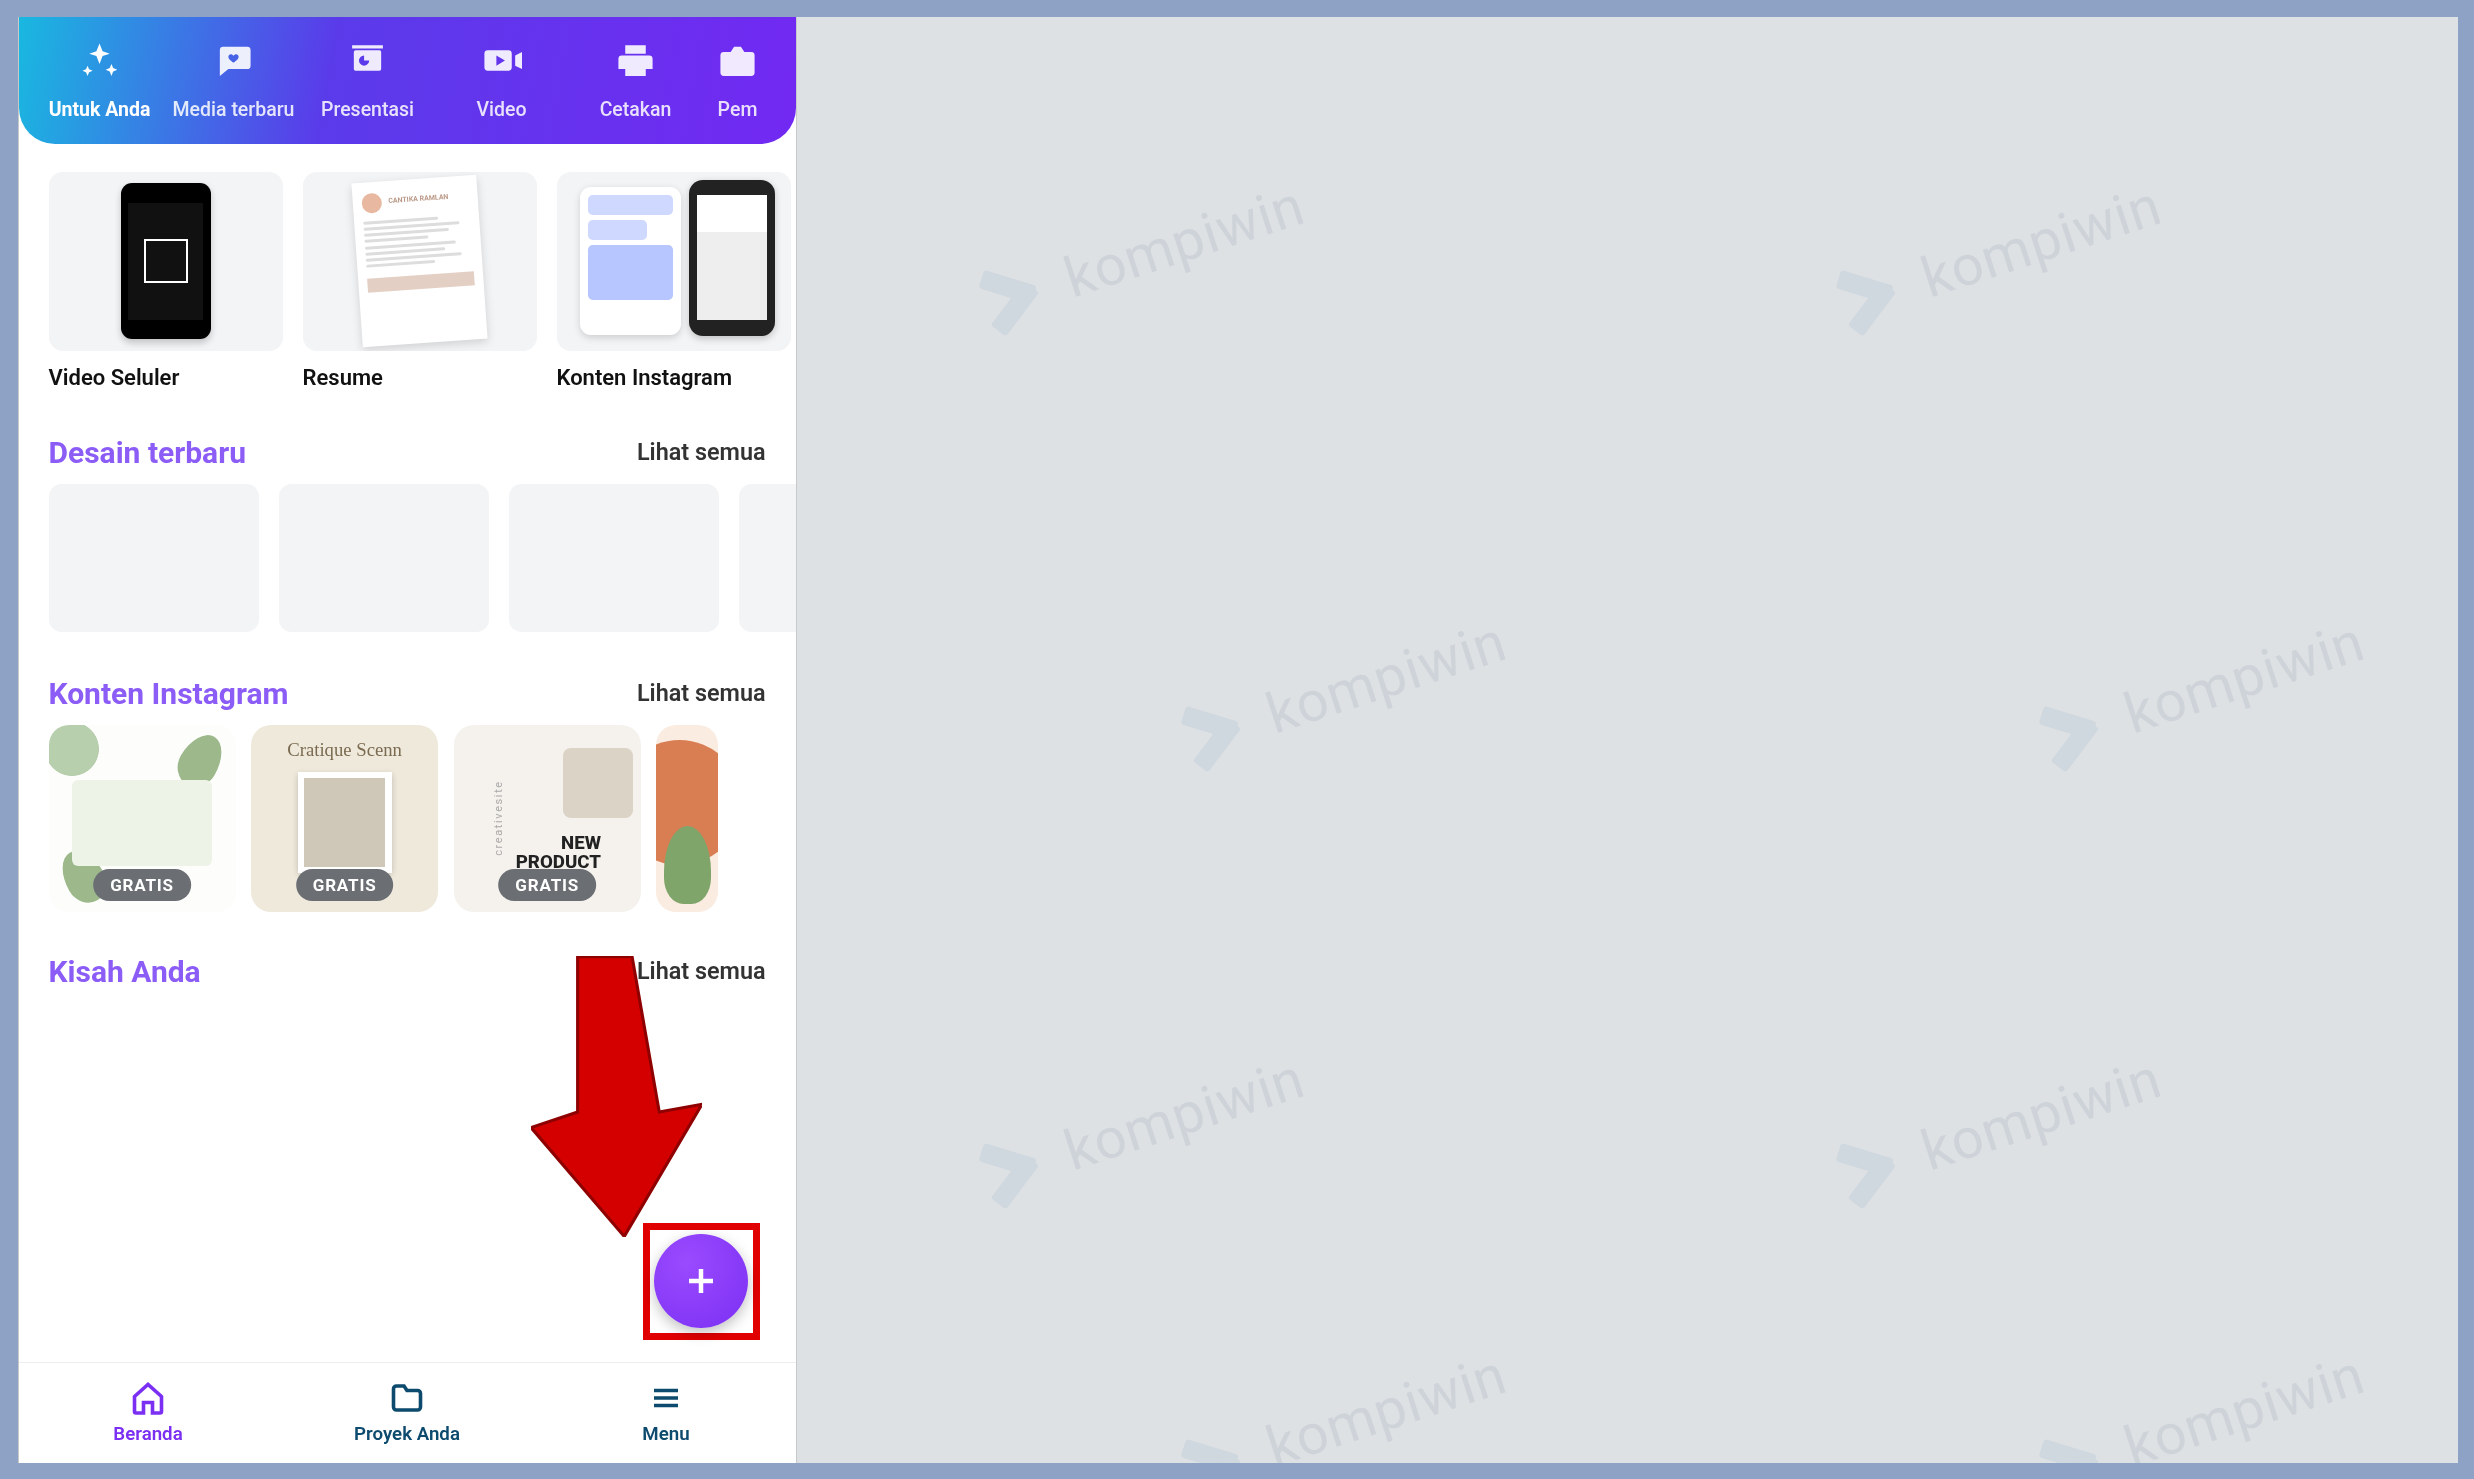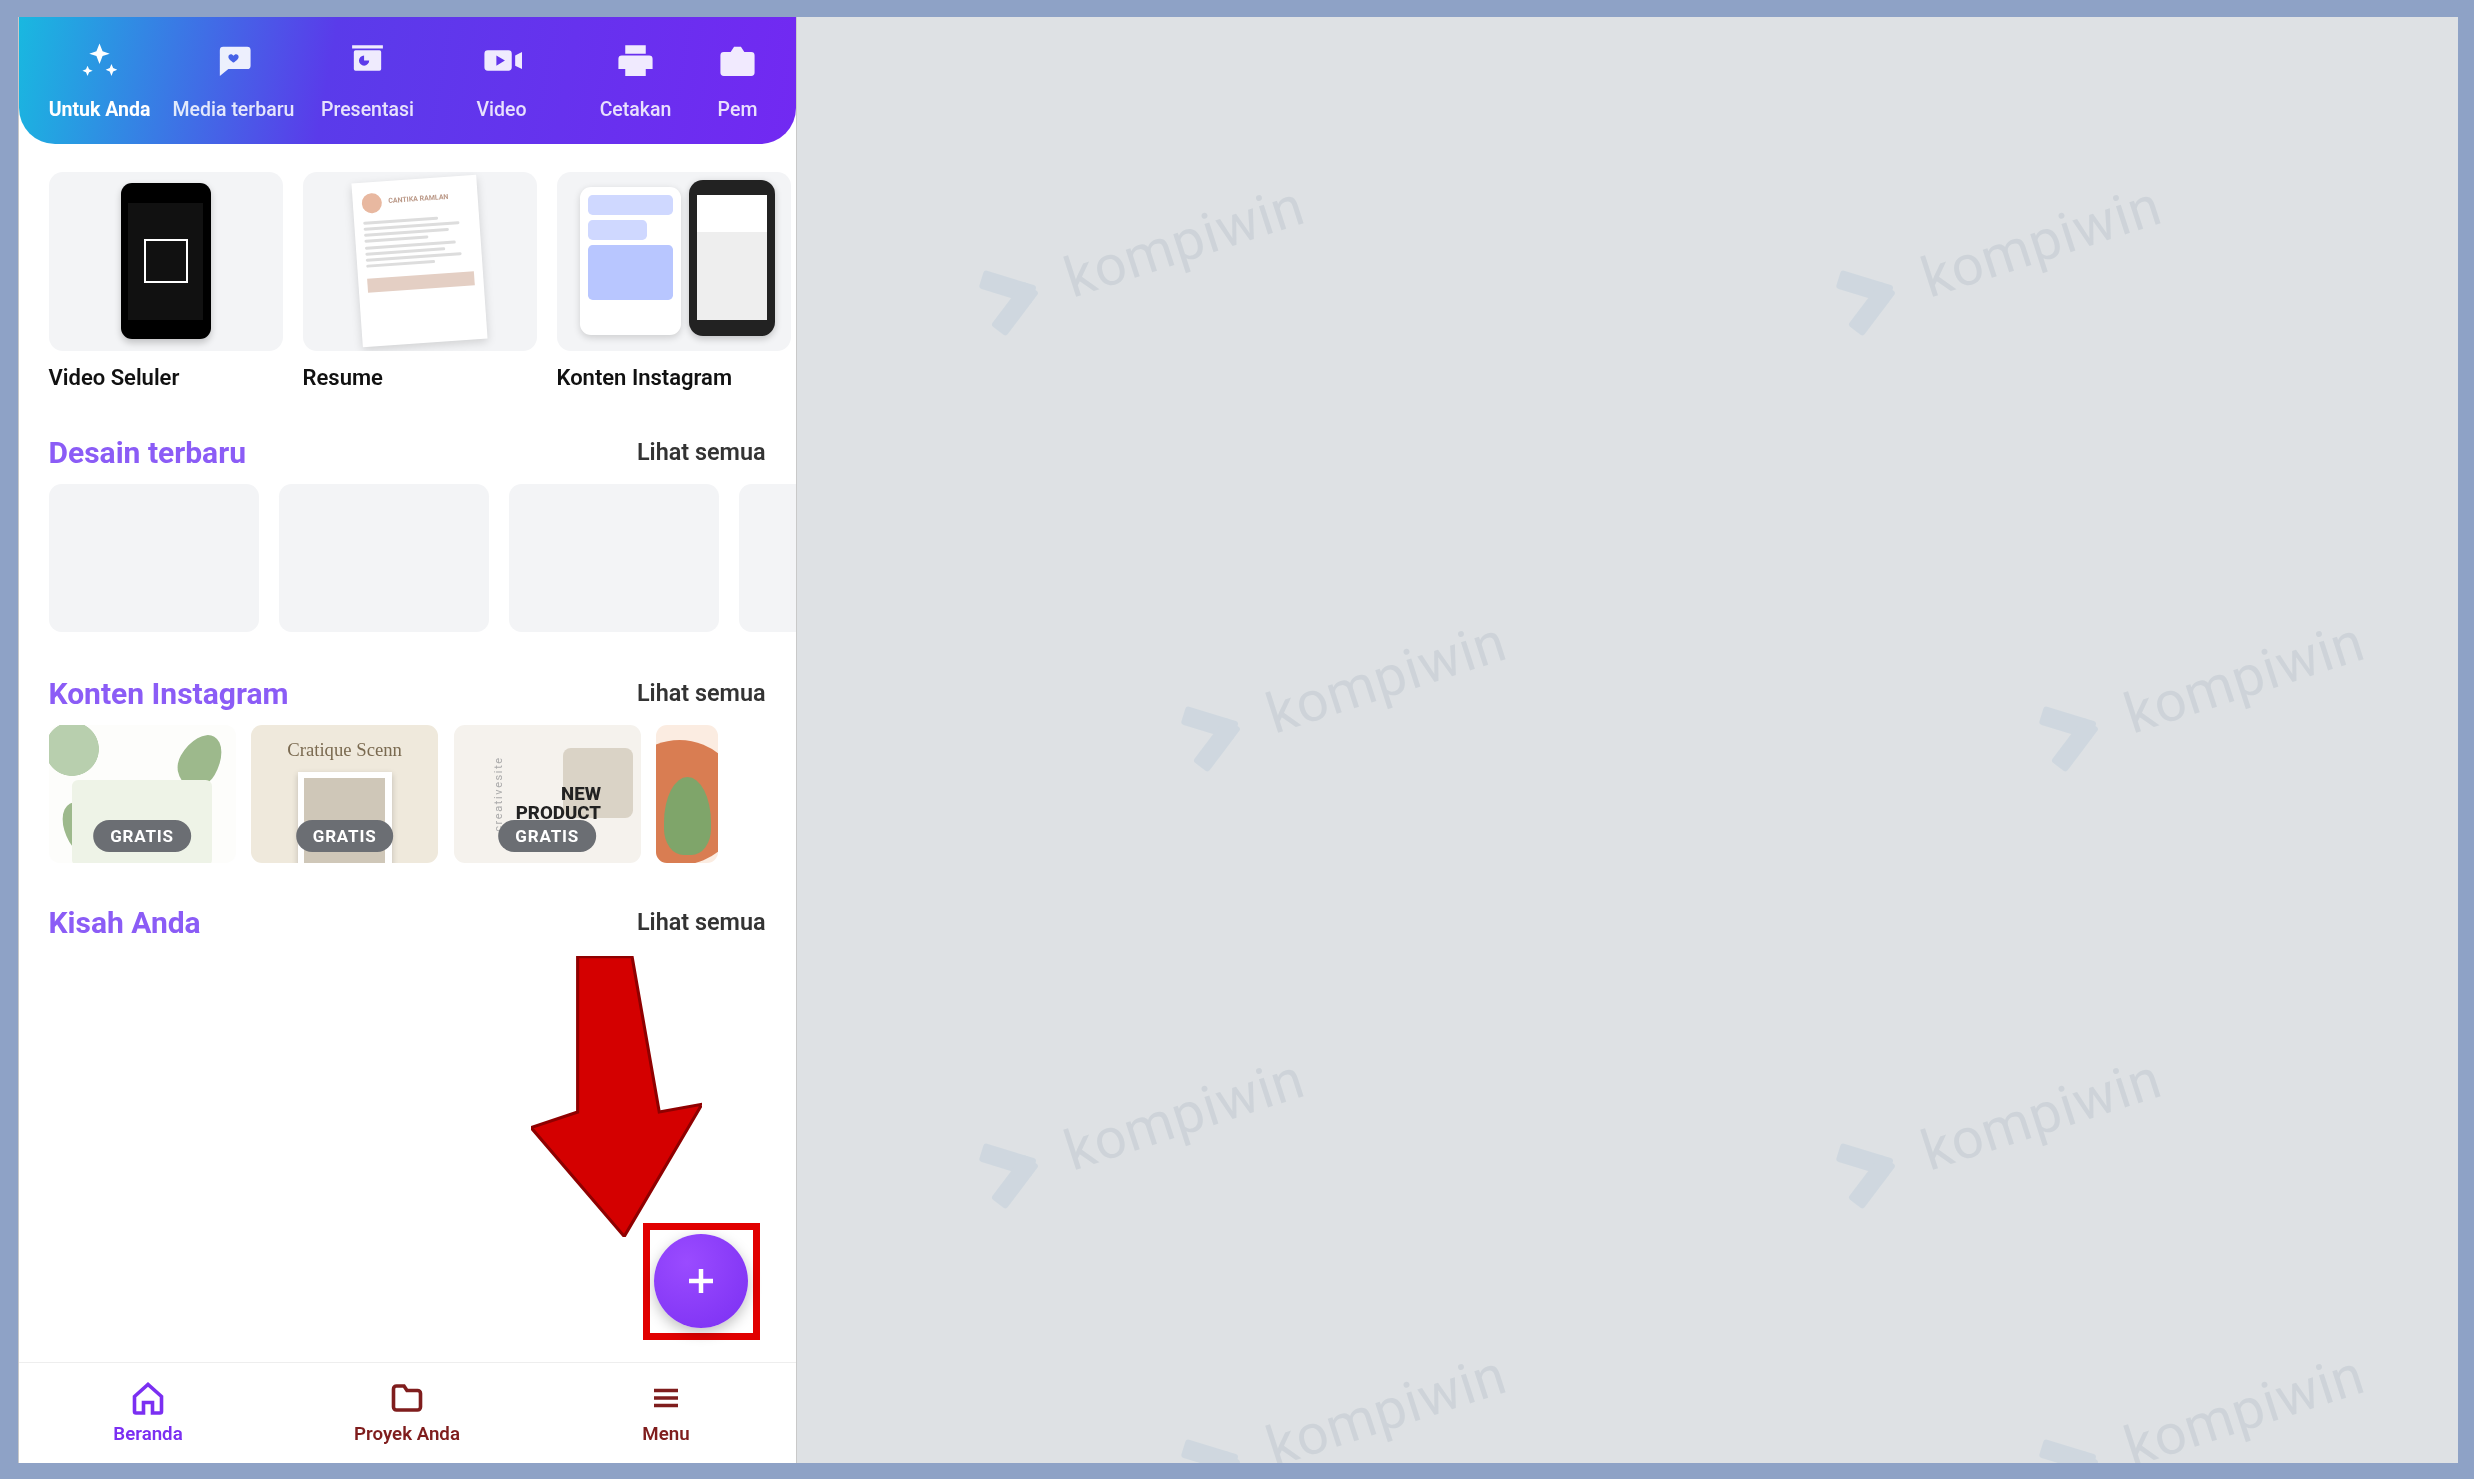--- a/index.html
+++ b/index.html
@@ -175,22 +175,22 @@
 
   .recent-row {
     display:flex; gap:20px; margin-bottom:44px;
   }
   .recent-card {
     flex:0 0 210px; height:148px; background:#f3f4f6; border-radius:12.5px;
   }
 
   .ig-row { display:flex; gap:15.6px; margin-bottom:42px;}
   .ig-card {
-    flex:0 0 187px; height:138px; background:#f6f2ea;
-    border-radius:11px; position:relative; overflow:hidden;
+    flex:0 0 187px; height:187px; background:#f6f2ea;
+    border-radius:20px; position:relative; overflow:hidden;
   }
   .badge {
     position:absolute; bottom:11px; left:50%; transform:translateX(-50%);
     background:#6b6e73; color:#fff; font-size:17px; font-weight:700;
     padding:6.2px 17px; border-radius:18.7px; letter-spacing:0.8px;
   }
   .ig1{background:#fdfdfb;}
   .ig1::before,.ig1::after{content:"";position:absolute;border-radius:50%;}
   .ig1::before{width:94px;height:94px;background:radial-gradient(circle,#b8cfae 0,#b8cfae 40%,transparent 41%);top:-23.4px;left:-23.4px;}
   .ig1 .leaf{position:absolute;width:39px;height:55px;background:#9db98c;border-radius:50% 50% 50% 50%/60% 60% 40% 40%;}
@@ -240,21 +240,21 @@
     height: 101px;
     border-top: 0.8px solid #eee;
     background:#fff;
     display:flex;
     z-index:10;
   }
   .bn-item {
     flex:1;
     display:flex;flex-direction:column;align-items:center;justify-content:center;
     gap:6.2px;
-    color:#7f1d1d;
+    color:#0c4a6e;
     font-size:18.7px;
     font-weight:600;
     cursor:pointer;
   }
   .bn-item.active{color:#7b2ff2;}
   .bn-item svg{width:36px;height:36px;fill:none;stroke:currentColor;stroke-width:2.4;}
 
   .content-rel { position:relative; flex:1; overflow:hidden;}
 </style>
 </head>

